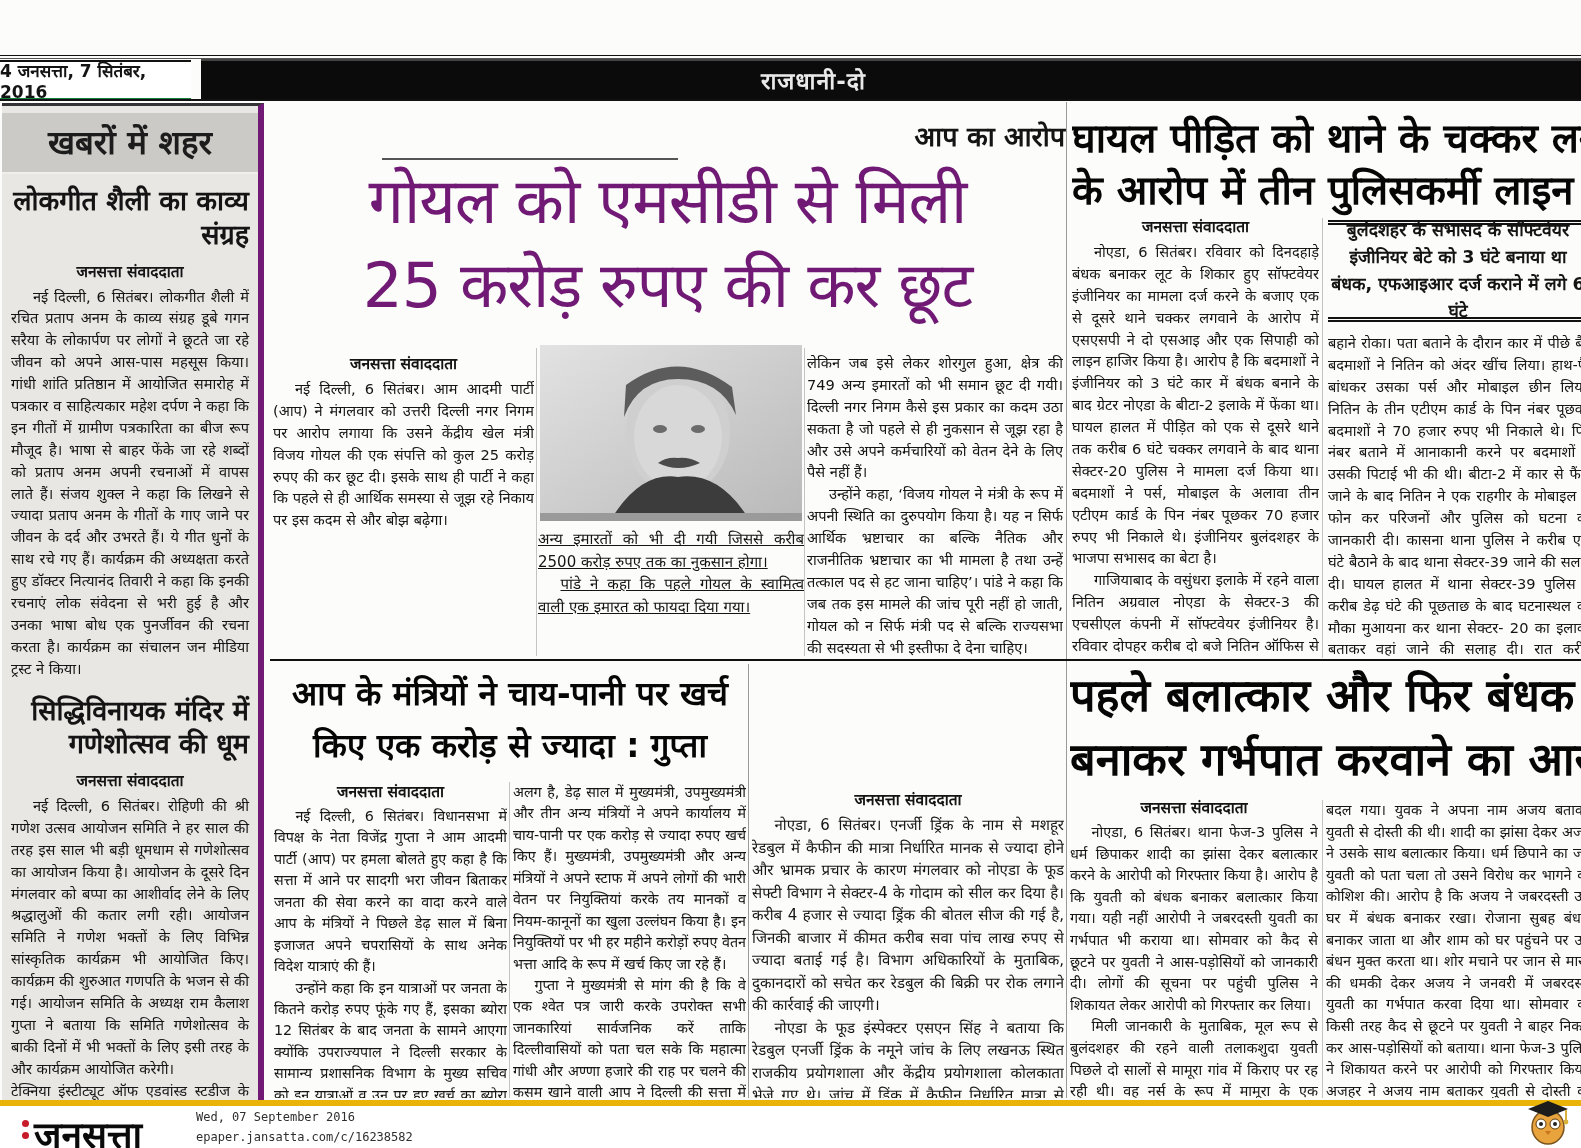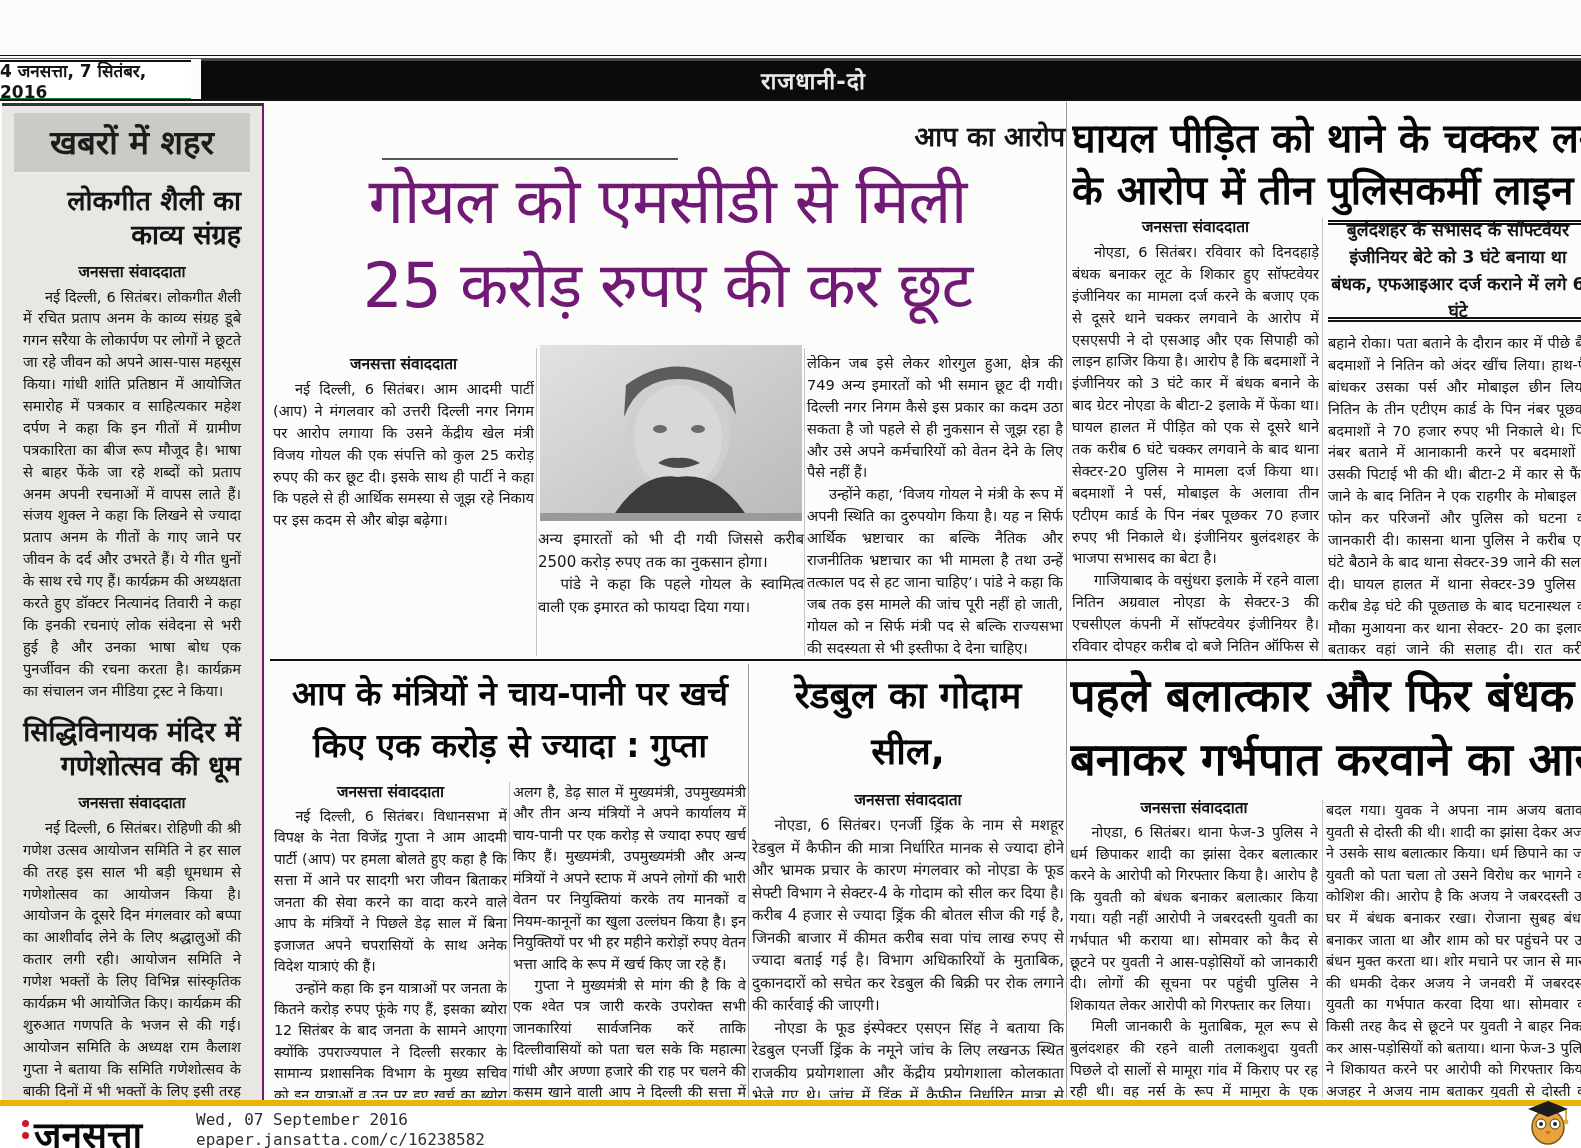--- a/index.html
+++ b/index.html
@@ -23,22 +23,22 @@
     position:absolute;left:201px;top:59px;width:1388px;height:38px;background:#0b0b0b;
     border-top:2px solid #444;display:flex;align-items:center;
   }
   .section-bar span{
     color:#e9e9e9;font-size:23px;font-weight:bold;letter-spacing:1px;
     margin-left:560px;
   }
   
   .sidebar{
     position:absolute;left:2px;top:103px;width:262px;height:997px;
-    background:#e8e7e3;border-top:3px solid #333;border-right:2px solid #701a75;
-    overflow:hidden;box-sizing:border-box;padding:0 21px;
+    background:#e8e7e3;border-top:3px solid #333;border-right:6px solid #701a75;
+    overflow:hidden;box-sizing:border-box;padding:0 9px;
   }
   .sidebar-band{
     margin:7px -9px 10px -9px;background:#cbcac6;border-bottom:2px solid #efefec;
     text-align:center;font-size:33px;font-weight:bold;padding:6px 0 8px 0;color:#1c1c1c;
   }
   .sb-title{font-size:27px;line-height:1.25;font-weight:bold;text-align:right;margin:6px 0 8px 0;}
   .byline{font-weight:bold;text-align:center;font-size:15.5px;margin:0 0 4px 0;}
   .bodytext{font-size:14.6px;line-height:1.5;text-align:justify;}
   .bodytext p{margin:0;text-indent:1.5em;}
   .bodytext p.flush{text-indent:0;}
@@ -66,21 +66,21 @@
   .nowrap-headline{white-space:nowrap;overflow:hidden;font-weight:bold;color:#060606;}
   
   .footer{
     position:absolute;left:0;top:1100px;width:1581px;height:48px;background:#fff;
     border-top:6px solid #eab308;
   }
   .logo{position:absolute;left:34px;top:2px;font-size:37px;font-weight:bold;color:#0a0a0a;letter-spacing:0;}
   .logo-dots{position:absolute;left:22px;top:14px;width:7px;height:26px;}
   .logo-dots i{display:block;width:7px;height:7px;border-radius:50%;background:#c61b29;margin-bottom:5px;}
   .meta-line{position:absolute;left:196px;font-family:"DejaVu Sans Mono","Liberation Mono",monospace;
-    font-size:16px;color:#2e2e2e;}
+    font-size:12px;color:#2e2e2e;}
   .mascot{position:absolute;left:1524px;top:1093px;}
 </style>
 </head>
 <body>
 
 <div class="page">
 
   <div class="rule-h" style="left:0;top:55px;width:1581px;height:1px;"></div>
   <div class="rule-h" style="left:0;top:58px;width:1581px;height:1px;background:#555;"></div>
 
@@ -137,21 +137,21 @@
       <ellipse cx="138" cy="88" rx="52" ry="62" fill="#cfcfcf"></ellipse>
       <path d="M86 40 Q138 2 192 42 L196 70 Q180 34 138 34 Q98 34 84 72 Z" fill="#5c5c5c"></path>
       <ellipse cx="138" cy="92" rx="44" ry="52" fill="#d8d8d8"></ellipse>
       <ellipse cx="120" cy="84" rx="7" ry="4" fill="#6b6b6b"></ellipse>
       <ellipse cx="158" cy="84" rx="7" ry="4" fill="#6b6b6b"></ellipse>
       <path d="M118 118 Q138 128 160 118 Q150 112 138 113 Q126 112 118 118 Z" fill="#4a4a4a"></path>
       <path d="M70 176 Q100 126 138 132 Q180 126 210 176 Z" fill="#3c3c3c"></path>
       <rect x="0" y="168" width="262" height="8" fill="#9a9a9a"></rect>
     </svg>
   </div>
-  <div class="col bodytext" style="left:538px;top:528px;width:266px;height:128px;font-size:15px;">
+  <div class="col bodytext" style="left:538px;top:528px;width:266px;height:128px;font-size:15px;text-decoration:underline;">
     <p class="flush">अन्य इमारतों को भी दी गयी जिससे करीब 2500 करोड़ रुपए तक का नुकसान होगा।</p>
     <p>पांडे ने कहा कि पहले गोयल के स्वामित्व वाली एक इमारत को फायदा दिया गया।</p>
   </div>
 
   <div class="rule-v" style="left:804px;top:348px;height:308px;background:#c4c4c0;"></div>
 
   <div class="col bodytext" style="left:807px;top:352px;width:256px;height:306px;">
     <p class="flush">लेकिन जब इसे लेकर शोरगुल हुआ, क्षेत्र की 749 अन्य इमारतों को भी समान छूट दी गयी। दिल्ली नगर निगम कैसे इस प्रकार का कदम उठा सकता है जो पहले से ही नुकसान से जूझ रहा है और उसे अपने कर्मचारियों को वेतन देने के लिए पैसे नहीं हैं।</p>
     <p>उन्होंने कहा, ‘विजय गोयल ने मंत्री के रूप में अपनी स्थिति का दुरुपयोग किया है। यह न सिर्फ आर्थिक भ्रष्टाचार का बल्कि नैतिक और राजनीतिक भ्रष्टाचार का भी मामला है तथा उन्हें तत्काल पद से हट जाना चाहिए’। पांडे ने कहा कि जब तक इस मामले की जांच पूरी नहीं हो जाती, गोयल को न सिर्फ मंत्री पद से बल्कि राज्यसभा की सदस्यता से भी इस्तीफा दे देना चाहिए।</p>
   </div>
@@ -194,21 +194,20 @@
   </div>
   <div class="rule-v" style="left:509px;top:782px;height:316px;background:#c4c4c0;"></div>
   <div class="col bodytext" style="left:513px;top:782px;width:233px;height:316px;font-size:14.3px;">
     <p class="flush">अलग है, डेढ़ साल में मुख्यमंत्री, उपमुख्यमंत्री और तीन अन्य मंत्रियों ने अपने कार्यालय में चाय-पानी पर एक करोड़ से ज्यादा रुपए खर्च किए हैं। मुख्यमंत्री, उपमुख्यमंत्री और अन्य मंत्रियों ने अपने स्टाफ में अपने लोगों की भारी वेतन पर नियुक्तियां करके तय मानकों व नियम-कानूनों का खुला उल्लंघन किया है। इन नियुक्तियों पर भी हर महीने करोड़ों रुपए वेतन भत्ता आदि के रूप में खर्च किए जा रहे हैं।</p>
     <p>गुप्ता ने मुख्यमंत्री से मांग की है कि वे एक श्वेत पत्र जारी करके उपरोक्त सभी जानकारियां सार्वजनिक करें ताकि दिल्लीवासियों को पता चल सके कि महात्मा गांधी और अण्णा हजारे की राह पर चलने की कसम खाने वाली आप ने दिल्ली की सत्ता में आने के बाद किस</p>
   </div>
 
   <div class="rule-v" style="left:748px;top:664px;height:434px;"></div>
 
   <div class="abs" style="left:752px;top:668px;width:312px;text-align:center;font-size:37px;font-weight:bold;line-height:1.5;color:#060606;">
-    <div>रेडबुल का गोदाम सील,</div>
   </div>
   <div class="col" style="left:752px;top:788px;width:312px;height:310px;">
     <div class="byline">जनसत्ता संवाददाता</div>
     <div class="bodytext" style="font-size:15px;">
       <p>नोएडा, 6 सितंबर। एनर्जी ड्रिंक के नाम से मशहूर रेडबुल में कैफीन की मात्रा निर्धारित मानक से ज्यादा होने और भ्रामक प्रचार के कारण मंगलवार को नोएडा के फूड सेफ्टी विभाग ने सेक्टर-4 के गोदाम को सील कर दिया है। करीब 4 हजार से ज्यादा ड्रिंक की बोतल सीज की गई है, जिनकी बाजार में कीमत करीब सवा पांच लाख रुपए से ज्यादा बताई गई है। विभाग अधिकारियों के मुताबिक, दुकानदारों को सचेत कर रेडबुल की बिक्री पर रोक लगाने की कार्रवाई की जाएगी।</p>
       <p>नोएडा के फूड इंस्पेक्टर एसएन सिंह ने बताया कि रेडबुल एनर्जी ड्रिंक के नमूने जांच के लिए लखनऊ स्थित राजकीय प्रयोगशाला और केंद्रीय प्रयोगशाला कोलकाता भेजे गए थे। जांच में ड्रिंक में कैफीन निर्धारित मात्रा से ज्यादा पाई गई है। इसके अलावा स्वास्थ्य की ताकत देने संबंधी भ्रामक जानकारी भी बोतलों में लिखी है। जांच रपट अाने के बाद सेक्टर-4 स्थित रेडबुल के गोदाम को सील किया गया। वहां रखी करीब 5.25 लाख रुपए से ज्यादा के</p>
     </div>
   </div>
 
   <div class="abs nowrap-headline" style="left:1070px;top:664px;width:511px;font-size:45px;line-height:1.42;">

